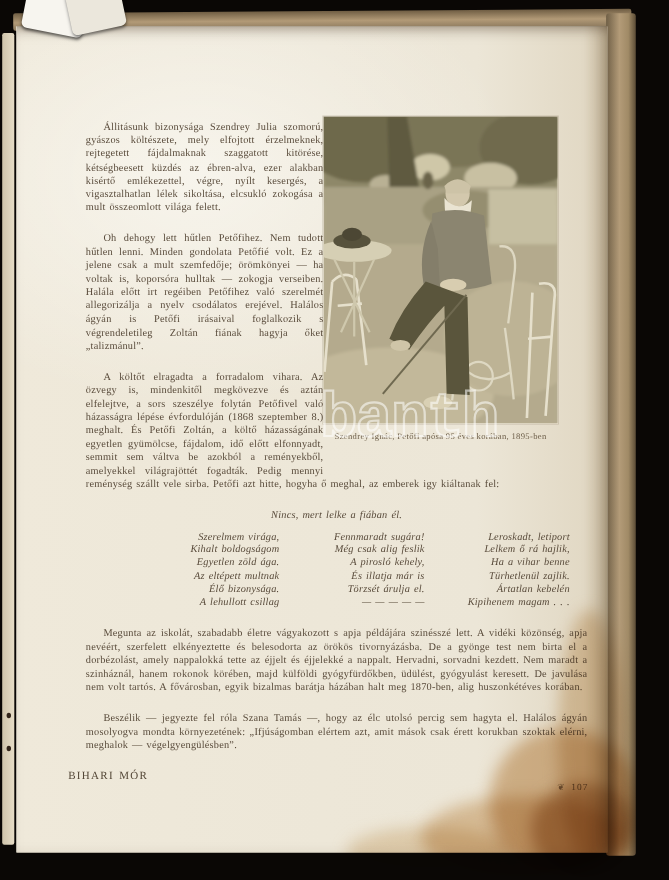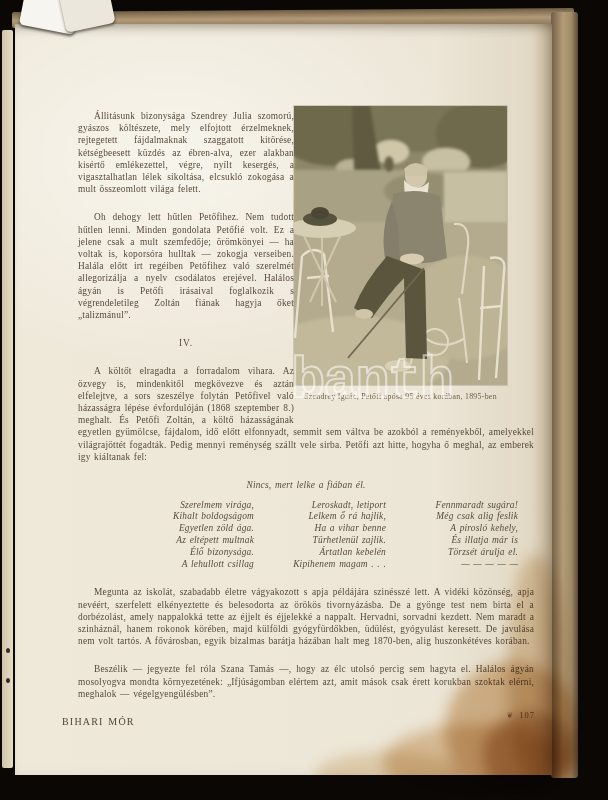--- a/index.html
+++ b/index.html
@@ -125,49 +125,48 @@
           </g>
         </svg>
       </div>
       <div class="caption">Szendrey Ignác, Petőfi apósa 95 éves korában, 1895-ben</div>
     </div>
 
     <div class="flow">
       <div class="float-spacer"></div>
       <p>Állitásunk bizonysága Szendrey Julia szomorú, gyászos költészete, mely elfojtott érzelmeknek, rejtegetett fájdalmaknak szaggatott kitörése, kétségbeesett küzdés az ébren-alva, ezer alakban kisértő emlékezettel, végre, nyílt kesergés, a vigasztalhatlan lélek sikoltása, elcsukló zokogása a mult összeomlott világa felett.</p>
       <p>Oh dehogy lett hűtlen Petőfihez. Nem tudott hűtlen lenni. Minden gondolata Petőfié volt. Ez a jelene csak a mult szemfedője; örömkönyei — ha voltak is, koporsóra hulltak — zokogja verseiben. Halála előtt irt regéiben Petőfihez való szerelmét allegorizálja a nyelv csodálatos erejével. Halálos ágyán is Petőfi irásaival foglalkozik s végrendeletileg Zoltán fiának hagyja őket „talizmánul”.</p>
-      <p class="heading">IV.</p>
       <p>A költőt elragadta a forradalom vihara. Az özvegy is, mindenkitől megkövezve és aztán elfelejtve, a sors szeszélye folytán Petőfivel való házasságra lépése évfordulóján (1868 szeptember 8.) meghalt. És Petőfi Zoltán, a költő házasságának egyetlen gyümölcse, fájdalom, idő előtt elfonnyadt, semmit sem váltva be azokból a reményekből, amelyekkel világrajöttét fogadták. Pedig mennyi reménység szállt vele sirba. Petőfi azt hitte, hogyha ő meghal, az emberek igy kiáltanak fel:</p>
       <div class="quote">
         <div>Nincs, mert lelke a fiában él.</div>
       </div>
       <div class="poem">
         <div class="col">
           <div>Szerelmem virága,</div>
           <div>Kihalt boldogságom</div>
           <div>Egyetlen zöld ága.</div>
           <div>Az eltépett multnak</div>
           <div>Élő bizonysága.</div>
           <div>A lehullott csillag</div>
         </div>
         <div class="col">
+          <div>Fennmaradt sugára!</div>
+          <div>Még csak alig feslik</div>
+          <div>A pirosló kehely,</div>
+          <div>És illatja már is</div>
+          <div>Törzsét árulja el.</div>
+          <div>—  —  —  —  —</div>
+        </div>
+        <div class="col">
           <div>Leroskadt, letiport</div>
           <div>Lelkem ő rá hajlik,</div>
           <div>Ha a vihar benne</div>
           <div>Türhetlenül zajlik.</div>
           <div>Ártatlan kebelén</div>
           <div>Kipihenem magam . . .</div>
-        </div>
-        <div class="col">
-          <div>Fennmaradt sugára!</div>
-          <div>Még csak alig feslik</div>
-          <div>A pirosló kehely,</div>
-          <div>És illatja már is</div>
-          <div>Törzsét árulja el.</div>
-          <div>—  —  —  —  —</div>
         </div>
       </div>
       <p class="para5">Megunta az iskolát, szabadabb életre vágyakozott s apja példájára szinésszé lett. A vidéki közönség, apja nevéért, szerfelett elkényeztette és belesodorta az örökös tivornyázásba. De a gyönge test nem birta el a dorbézolást, amely nappalokká tette az éjjelt és éjjelekké a nappalt. Hervadni, sorvadni kezdett. Nem maradt a szinháznál, hanem rokonok körében, majd külföldi gyógyfürdőkben, üdülést, gyógyulást keresett. De javulása nem volt tartós. A fővárosban, egyik bizalmas barátja házában halt meg 1870-ben, alig huszonkétéves korában.</p>
       <p>Beszélik — jegyezte fel róla Szana Tamás —, hogy az élc utolsó percig sem hagyta el. Halálos ágyán mosolyogva mondta környezetének: „Ifjúságomban elértem azt, amit mások csak érett korukban szoktak elérni, meghalok — végelgyengülésben”.</p>
       <div class="signature">BIHARI MÓR</div>
     </div>
 
     <div class="footer">
       <span class="orn">❦</span><span>107</span>
     </div>

